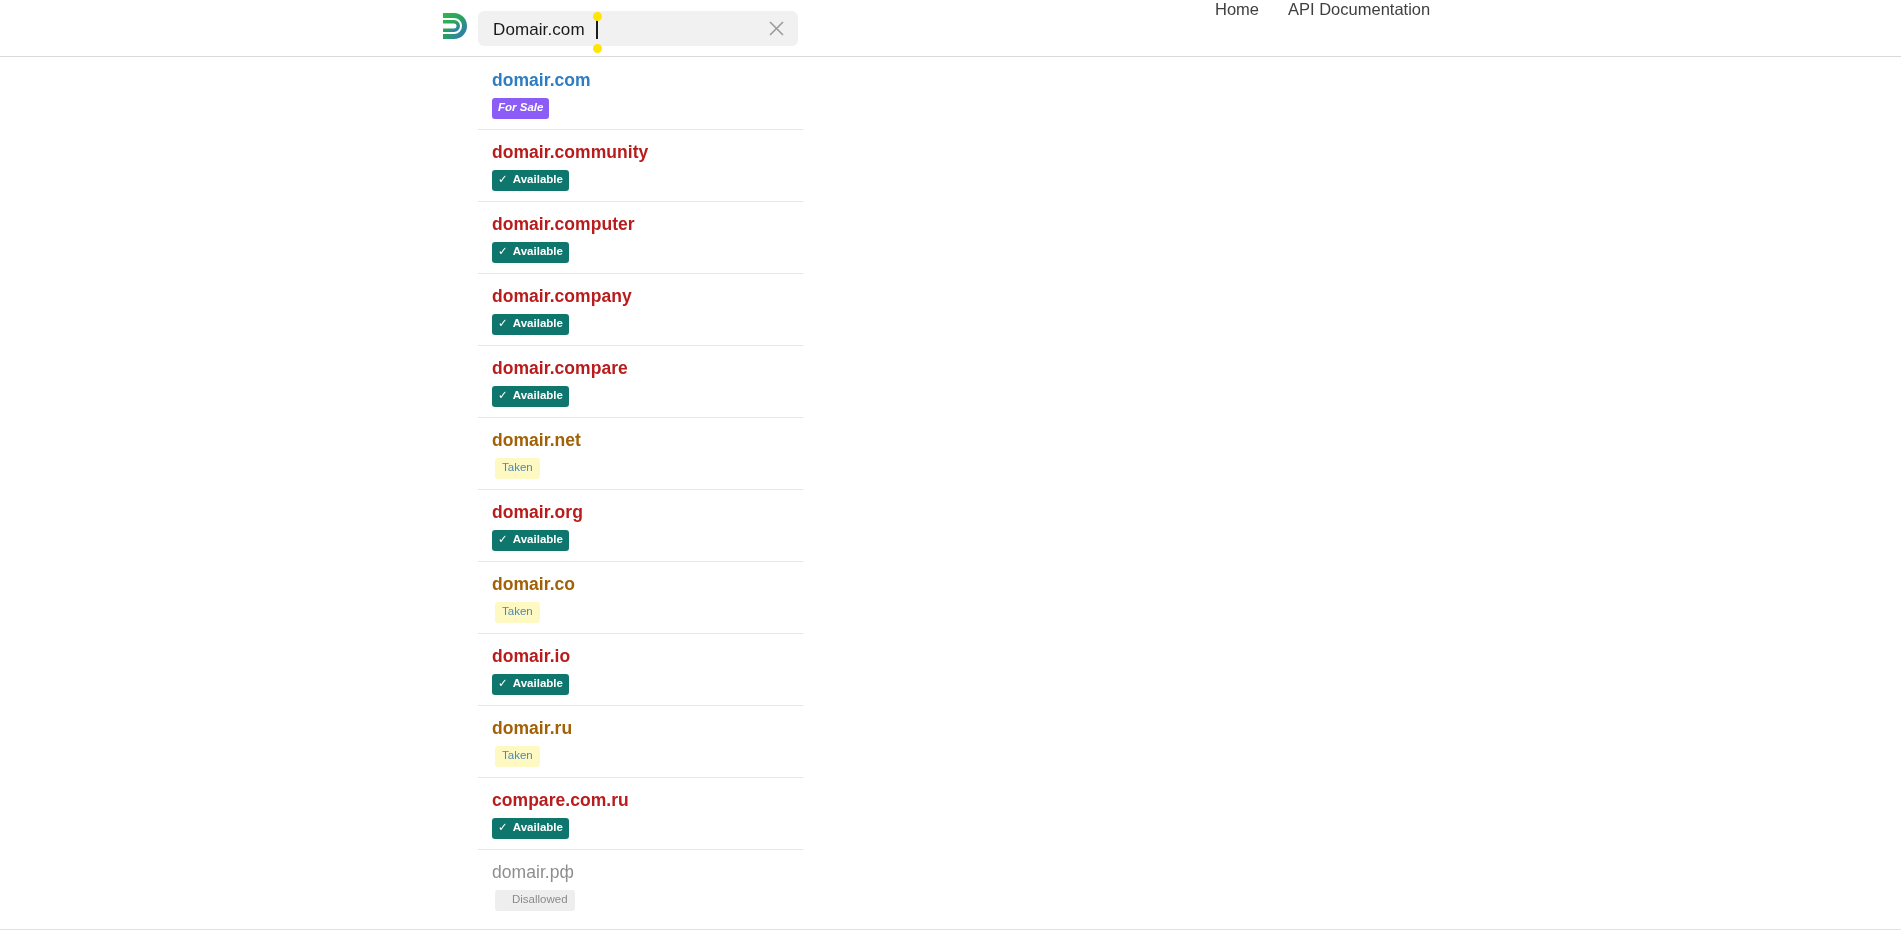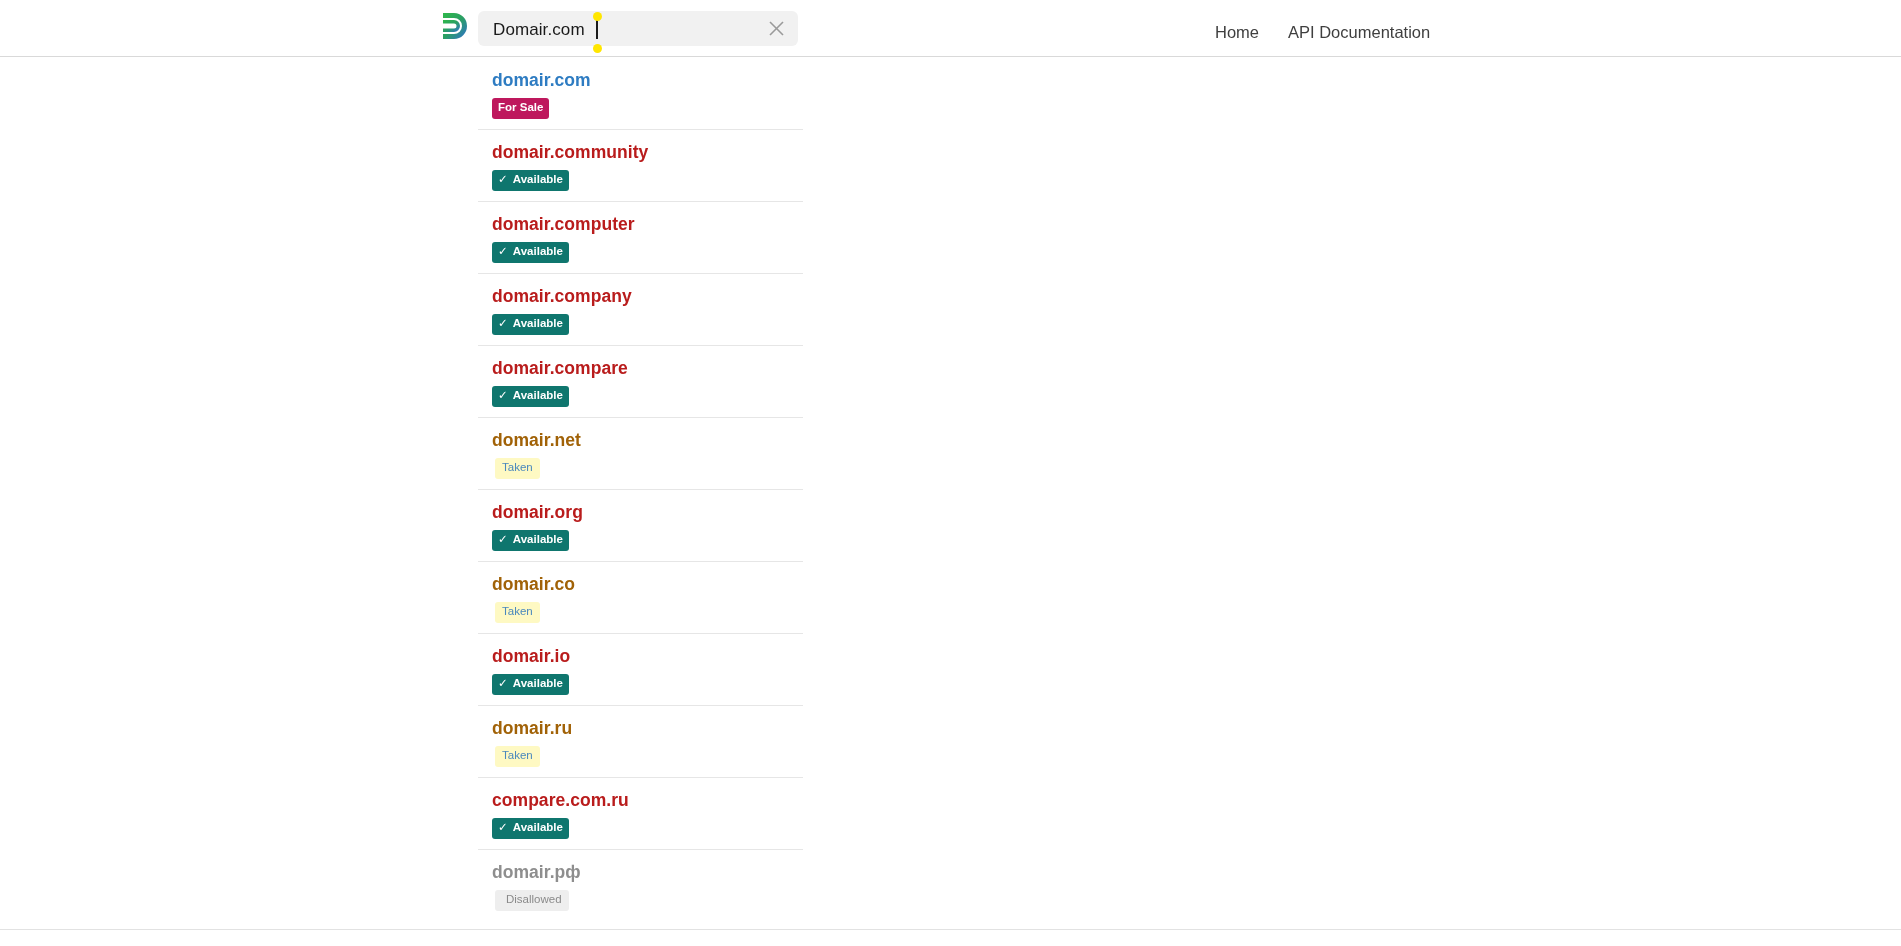--- a/index.html
+++ b/index.html
@@ -93,21 +93,21 @@
     justify-content: center;
   }
   .clear-btn svg { display: block; }
 
   .nav {
     position: absolute;
     left: 1215px;
     top: 0;
     height: 42px;
     display: flex;
-    align-items: flex-end;
+    align-items: flex-start;
     gap: 29px;
   }
 
   .nav-link {
     font-size: 16.5px;
     color: #3f3f3f;
     text-decoration: none;
     white-space: nowrap;
     cursor: pointer;
     font-family: "Liberation Sans", sans-serif;
@@ -135,55 +135,56 @@
     line-height: 1.2;
     letter-spacing: 0.05px;
     margin: 0 0 6px 0;
     cursor: pointer;
     display: inline-block;
     font-family: "Liberation Sans", sans-serif;
   }
   .domain-name.status-forsale    { color: #2e7cc2; }
   .domain-name.status-available   { color: #b91c1c; }
   .domain-name.status-taken       { color: #a16207; }
-  .domain-name.status-disallowed  { color: #8e8e8e; font-weight: bold; }
+  .domain-name.status-disallowed  { color: #8e8e8e; font-weight: normal; }
 
   .badge {
     display: inline-block;
     font-size: 11.5px;
     font-weight: bold;
     line-height: 1;
     border-radius: 3px;
     padding: 4px 6px 5px 6px;
     white-space: nowrap;
     font-family: "Liberation Sans", sans-serif;
   }
   .badge.status-forsale {
-    background: #be185d;
+    background: #8b5cf6;
     color: #ffffff;
+    font-style: italic;
   }
   .badge.status-available {
     background: #0f766e;
     color: #ffffff;
   }
   .badge.status-taken {
     background: #fef9c3;
     color: #4a88bd;
     font-weight: normal;
     font-size: 11.5px;
     margin-left: 3px;
     padding: 4px 7px 5px 7px;
   }
   .badge.status-disallowed {
     background: #eeeeee;
     color: #8a8a8a;
     font-weight: normal;
     font-size: 11.5px;
     margin-left: 3px;
-    padding: 4px 7px 5px 11px;
+    padding: 4px 7px 5px 17px;
   }
   .badge .check { margin-right: 2px; font-weight: normal; }
 
   
   .result-row:last-child { border-bottom: none; }
 
   .page-bottom-rule {
     position: absolute;
     left: 0;
     top: 929px;

